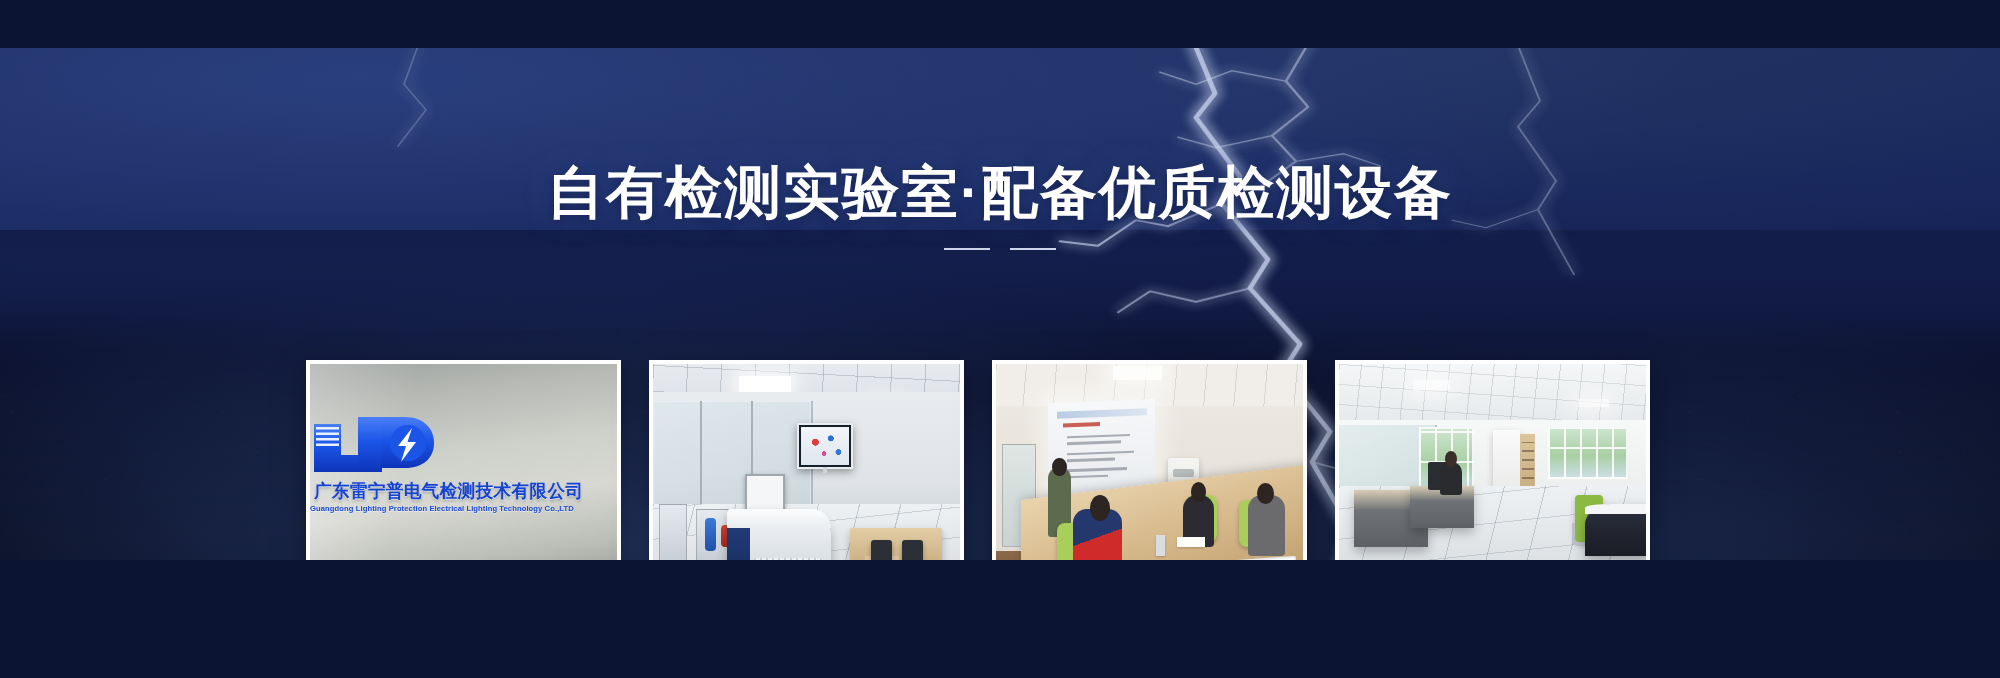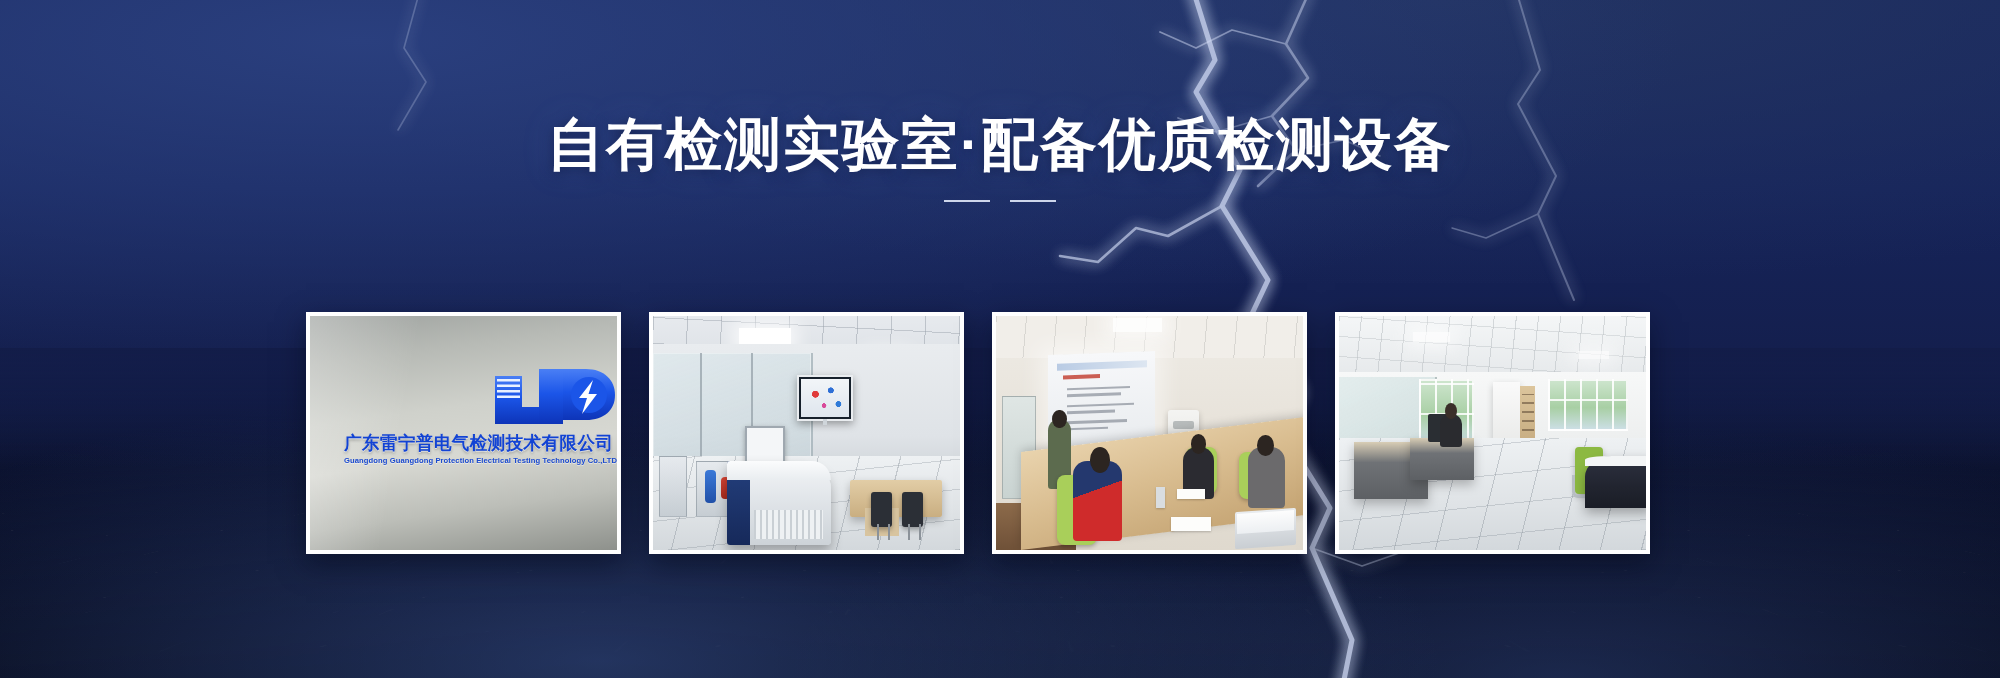--- a/index.html
+++ b/index.html
@@ -1,24 +1,25 @@
 <!DOCTYPE html>
 <html><head>
 <meta charset="utf-8">
 <style>
   * { margin:0; padding:0; box-sizing:border-box; }
   html,body { width:2000px; height:678px; overflow:hidden; background:#0b1533; }
   body { font-family:"Liberation Sans","DejaVu Sans",sans-serif; }
 
   .banner{
-    position:relative; width:2000px; height:678px; overflow:hidden;
+    position:relative; width:2000px; height:512px; overflow:hidden;
     background:
       radial-gradient(120% 90% at 18% 6%, #2a3f7e 0%, rgba(42,63,126,0) 55%),
       radial-gradient(100% 70% at 72% 0%, #233463 0%, rgba(35,52,99,0) 60%),
       linear-gradient(180deg,#18275c 0%,#16245a 28%,#141f4e 52%,#101a40 70%,#0b1331 86%,#070d22 100%);
+    margin-top: 48px;
   }
 
   
   .city{
     position:absolute; left:0; right:0; bottom:0; height:330px;
     overflow:hidden; pointer-events:none;
   }
   .city .haze{
     position:absolute; inset:0;
     background:
@@ -99,21 +100,21 @@
 
   
   .wall{
     position:absolute; inset:0;
     background:
       linear-gradient(100deg, rgba(255,255,255,.30) 0%, rgba(255,255,255,0) 32%),
       linear-gradient(172deg,#9fa3a0 0%,#b7bab5 18%,#cfd1cb 40%,#d7d8d2 58%,#bcbeb8 78%,#8e918c 100%);
   }
   .logo-block{
     position:absolute; left:0; right:0; top:22%;
-    display:flex; flex-direction:column; align-items:flex-end;
+    display:flex; flex-direction:column; align-items:flex-start;
   }
   .logo-mark{ width:126px; height:58px; }
   .cn-name{
     margin-top:6px; color:#1243d4; font-size:18px; font-weight:700; letter-spacing:.5px;
     text-shadow:0 1px 0 rgba(255,255,255,.55), 0 2px 3px rgba(0,0,0,.28);
     white-space:nowrap; transform:scaleX(.97);
   }
   .en-name{
     margin-top:1px; color:#1a49cf; font-size:7.6px; font-weight:700; letter-spacing:.1px;
     text-shadow:0 1px 0 rgba(255,255,255,.5);
@@ -329,21 +330,21 @@
               <rect x="12" y="57" width="46" height="5"></rect>
             </g>
 
             <path fill="url(#lg)" d="M96 4 h48 v110 h-48 Z"></path>
             <path fill="url(#lg)" d="M144 4 h46 c36 0 58 22 58 52 0 30 -22 50 -58 50 h-46 Z"></path>
             <circle cx="196" cy="56" r="36" fill="#1b55e8"></circle>
 
             <path fill="#ffffff" d="M204 26 L176 62 h16 l-10 32 30 -40 h-17 Z"></path>
           </svg>
           <div class="cn-name">广东雷宁普电气检测技术有限公司</div>
-          <div class="en-name">Guangdong Guangdong Protection Electrical Testing Technology Co.,LTD</div>
+          <div class="en-name">Guangdong Lighting Protection Electrical Lighting Technology Co.,LTD</div>
         </div>
       </div>
     </div>
 
     <div class="card">
       <div class="photo lab">
         <div class="ceil grid-ceiling" style="height:34%;"></div>
         <div class="panel-light" style="left:28%;top:5%;width:17%;height:9%;"></div>
         <div class="panel-light" style="left:70%;top:17%;width:12%;height:6%;"></div>
         <div class="panel-light" style="left:83%;top:25%;width:9%;height:5%;"></div>

